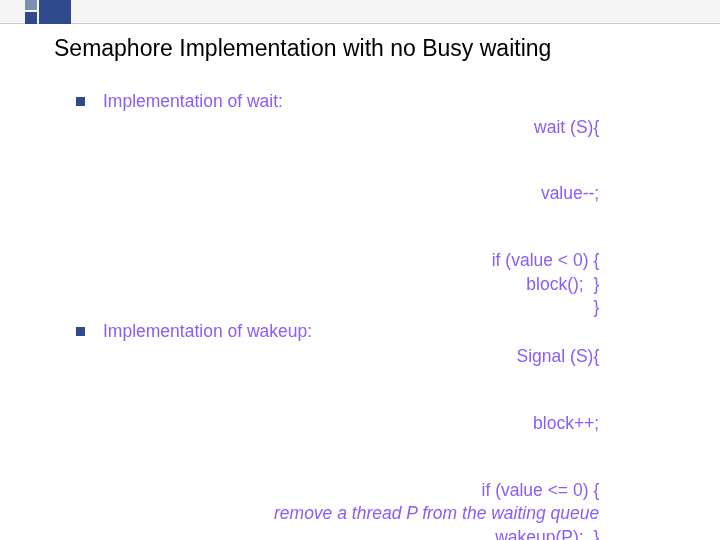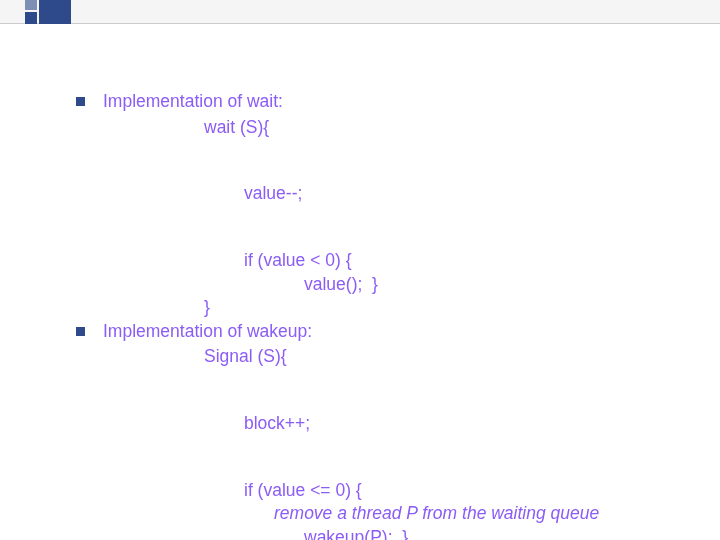--- a/index.html
+++ b/index.html
@@ -52,49 +52,51 @@
     width: 9px;
     height: 9px;
     background: #2e4a8a;
     margin-top: 7px;
     margin-right: 18px;
     flex-shrink: 0;
   }
   .code-block {
     white-space: pre;
     font-family: Arial, Helvetica, sans-serif;
+    text-align: right;
   }
   .ind1 { padding-left: 128px; }
   .ind2 { padding-left: 168px; margin-top: 43px; }
   .ind3 { padding-left: 228px; }
   .ind3b { padding-left: 198px; }
   .italic { font-style: italic; }
 </style>
 </head>
 <body>
 
 <div class="slide">
 
   <div class="top-bar">
     <div class="accent acc3"></div>
     <div class="accent acc1"></div>
     <div class="accent acc2"></div>
   </div>
 
+  <div class="title">Semaphore Implementation with no Busy waiting</div>
 
   <div class="body">
 
     <div class="bullet">
       <div class="sq"></div>
       <div>Implementation of wait:</div>
     </div>
     <div class=" code-block ind1">wait (S){</div>
     <div class=" code-block ind2">value--;</div>
     <div class=" code-block ind2">if (value &lt; 0) {</div>
-    <div class=" code-block ind3">value();  }</div>
+    <div class=" code-block ind3">block();  }</div>
     <div class=" code-block ind1">}</div>
 
     <div class="bullet">
       <div class="sq"></div>
       <div>Implementation of wakeup:</div>
     </div>
     <div class=" code-block ind1">Signal (S){</div>
     <div class=" code-block ind2">block++;</div>
     <div class=" code-block ind2">if (value &lt;= 0) {</div>
     <div class=" code-block ind3b italic">remove a thread P from the waiting queue</div>

